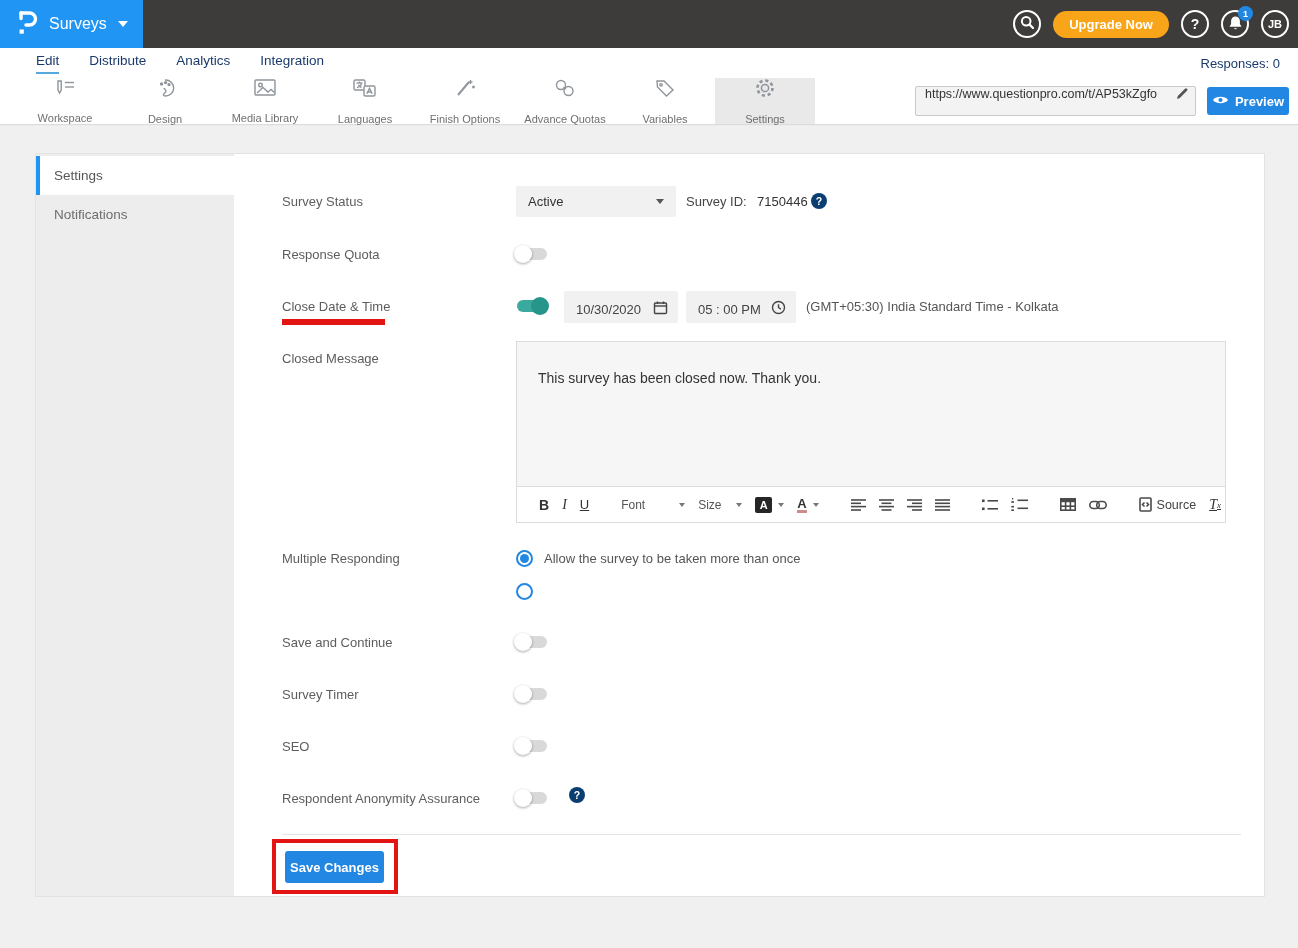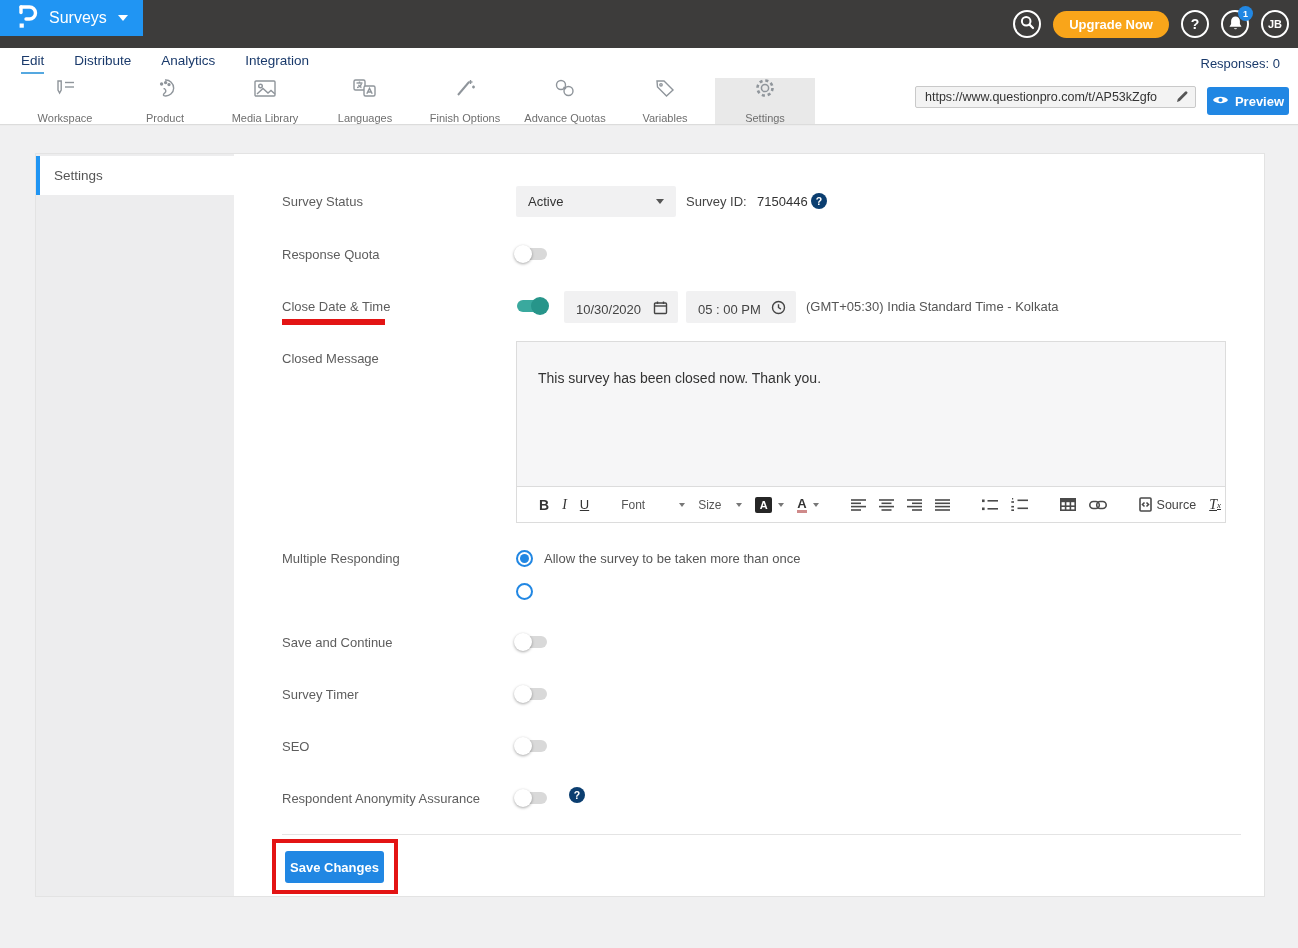--- a/index.html
+++ b/index.html
@@ -2,48 +2,48 @@
 <html><head>
 <meta charset="utf-8">
 <style>
   * { margin:0; padding:0; box-sizing:border-box; }
   html,body { width:1298px; height:948px; }
   body { font-family:"Liberation Sans", sans-serif; background:#f0f0f1; position:relative; overflow:hidden; }
   .page { position:absolute; left:0; top:0; width:1298px; height:948px; }
 
   
   .header { position:absolute; left:0; top:0; width:1298px; height:48px; background:#3d3c3b; }
-  .logo-box { position:absolute; left:0; top:0; width:143px; height:36px; background:#2095f3; display:flex; align-items:center; padding-left:17px; gap:11px; cursor:pointer; }
+  .logo-box { position:absolute; left:0; top:0; width:143px; height:48px; background:#2095f3; display:flex; align-items:center; padding-left:17px; gap:11px; cursor:pointer; }
   .logo-box .product { color:#fff; font-size:16px; }
   .caret-down { width:0; height:0; border-left:5px solid transparent; border-right:5px solid transparent; border-top:6px solid #fff; }
   .breadcrumb { position:absolute; left:170px; top:0; height:48px; display:flex; align-items:center; gap:14px; }
   .crumb-parent { color:#8ab6da; font-size:15px; cursor:pointer; }
   .crumb-sep { color:#9b9b9b; font-size:15px; }
   .crumb-current { color:#ffffff; font-size:15px; }
   .header-right { position:absolute; right:9px; top:0; height:48px; display:flex; align-items:center; gap:12px; }
   .hbtn { width:28px; height:28px; border:2px solid #fff; border-radius:50%; display:flex; align-items:center; justify-content:center; color:#fff; font-weight:bold; font-size:14px; cursor:pointer; position:relative; }
   .upgrade-btn { height:27px; background:#f9a51a; border-radius:14px; color:#fff; font-weight:bold; font-size:13px; display:flex; align-items:center; padding:0 16px; cursor:pointer; }
   .badge { position:absolute; top:-6px; right:-6px; width:15px; height:15px; background:#2187e3; border-radius:50%; color:#fff; font-size:9px; display:flex; align-items:center; justify-content:center; font-weight:bold; }
   .avatar { font-size:11px; }
 
   
-  .tabbar { position:absolute; left:0; top:48px; width:1298px; height:30px; background:#fff; display:flex; align-items:center; padding-left:21px; gap:30px; }
+  .tabbar { position:absolute; left:0; top:48px; width:1298px; height:30px; background:#fff; display:flex; align-items:center; padding-left:36px; gap:30px; }
   .tab { color:#1a3a6b; font-size:13.5px; cursor:pointer; padding-bottom:4px; border-bottom:2px solid transparent; }
   .tab.active { border-bottom:2px solid #55a8e0; }
   .responses { position:absolute; right:18px; top:0; height:30px; display:flex; align-items:center; color:#1a3a6b; font-size:13px; }
 
   
   .iconbar { position:absolute; left:0; top:78px; width:1298px; height:47px; background:#fff; border-bottom:1px solid #dcdcdc; box-shadow:0 1px 0 #ececec; }
   .tool-items { position:absolute; left:15px; top:0; display:flex; height:46px; }
-  .tool-item { width:100px; height:46px; display:flex; flex-direction:column; align-items:center; justify-content:space-between; gap:0; cursor:pointer; }
+  .tool-item { width:100px; height:46px; display:flex; flex-direction:column; align-items:center; justify-content:flex-start; gap:15px; cursor:pointer; }
   .tool-item.active { background:#e9e9e9; }
   .tool-item .ticon { height:20px; display:flex; align-items:center; justify-content:center; }
   .tool-item .tlabel { font-size:11px; color:#6f6f6f; }
   .ticon svg { stroke:#8f959b; fill:none; stroke-width:1.4; }
-  .url-box { position:absolute; left:915px; top:8px; width:281px; height:22px; background:#f3f3f3; border:1px solid #c9c9c9; border-radius:2px; display:flex; align-items:center; }
+  .url-box { position:absolute; left:915px; top:8px; width:281px; height:30px; background:#f3f3f3; border:1px solid #c9c9c9; border-radius:2px; display:flex; align-items:flex-start; }
   .url-box input { flex:1; border:none; background:transparent; font-family:"Liberation Sans",sans-serif; font-size:12.5px; color:#333; padding:0 4px 0 9px; outline:none; }
   .url-edit { width:26px; display:flex; align-items:center; justify-content:center; cursor:pointer; }
   .preview-btn { position:absolute; left:1207px; top:9px; width:82px; height:28px; background:#2187e3; border-radius:3px; color:#fff; font-size:13px; font-weight:bold; display:flex; align-items:center; justify-content:center; gap:6px; cursor:pointer; }
 
   
   .card { position:absolute; left:35px; top:153px; width:1230px; height:744px; background:#fff; border:1px solid #e3e3e3; }
   .sidebar { position:absolute; left:0; top:0; width:198px; height:742px; background:#ededee; }
   .side-item { height:39px; display:flex; align-items:center; padding-left:14px; font-size:13.5px; color:#6e6e6e; cursor:pointer; border-left:4px solid transparent; }
   .side-item.active { background:#fff; border-left:4px solid #2095f3; color:#555; }
   .sidebar-inner { padding-top:2px; }
@@ -159,21 +159,21 @@
       </div>
       <div class="tool-item">
         <span class="ticon">
           <svg width="22" height="20" viewBox="0 0 22 20">
               <path d="M11 2 a8 8 0 1 1 -0.4 15.9 c-2 -0.2 -1 -2.4 0.2 -3.1 a2.3 2.3 0 0 0 -1.3 -4.2 H11"></path>
               <circle cx="7.6" cy="6" r="1" fill="#8f959b"></circle>
               <circle cx="11.6" cy="4.6" r="1" fill="#8f959b"></circle>
               <circle cx="15" cy="6.6" r="1" fill="#8f959b"></circle>
             </svg>
         </span>
-        <span class="tlabel">Product</span>
+        <span class="tlabel">Design</span>
       </div>
       <div class="tool-item">
         <span class="ticon">
           <svg width="24" height="19" viewBox="0 0 24 19">
               <rect x="2" y="2" width="20" height="15" rx="1"></rect>
               <circle cx="7.5" cy="7" r="1.8"></circle>
               <path d="M4 15 l6 -5.5 l5 4.5 l3 -2.5 l4 3.5"></path>
             </svg>
         </span>
         <span class="tlabel">Media Library</span>
@@ -250,20 +250,21 @@
       </span>
       <span>Preview</span>
     </div>
   </div>
 
   <div class="card">
 
     <div class="sidebar">
       <div class="sidebar-inner">
         <div class="side-item active">Settings</div>
+        <div class="side-item">Notifications</div>
       </div>
     </div>
 
     <div class="flabel" style="left:246px; top:40px;">Survey Status</div>
     <div class="select" style="left:480px; top:32px;">
       <span class="val">Active</span>
       <span class="sel-caret"></span>
     </div>
     <div class="inline-text" style="left:650px; top:40px;">Survey ID:</div>
     <div class="inline-text idval" style="left:721px; top:40px;">7150446</div>

